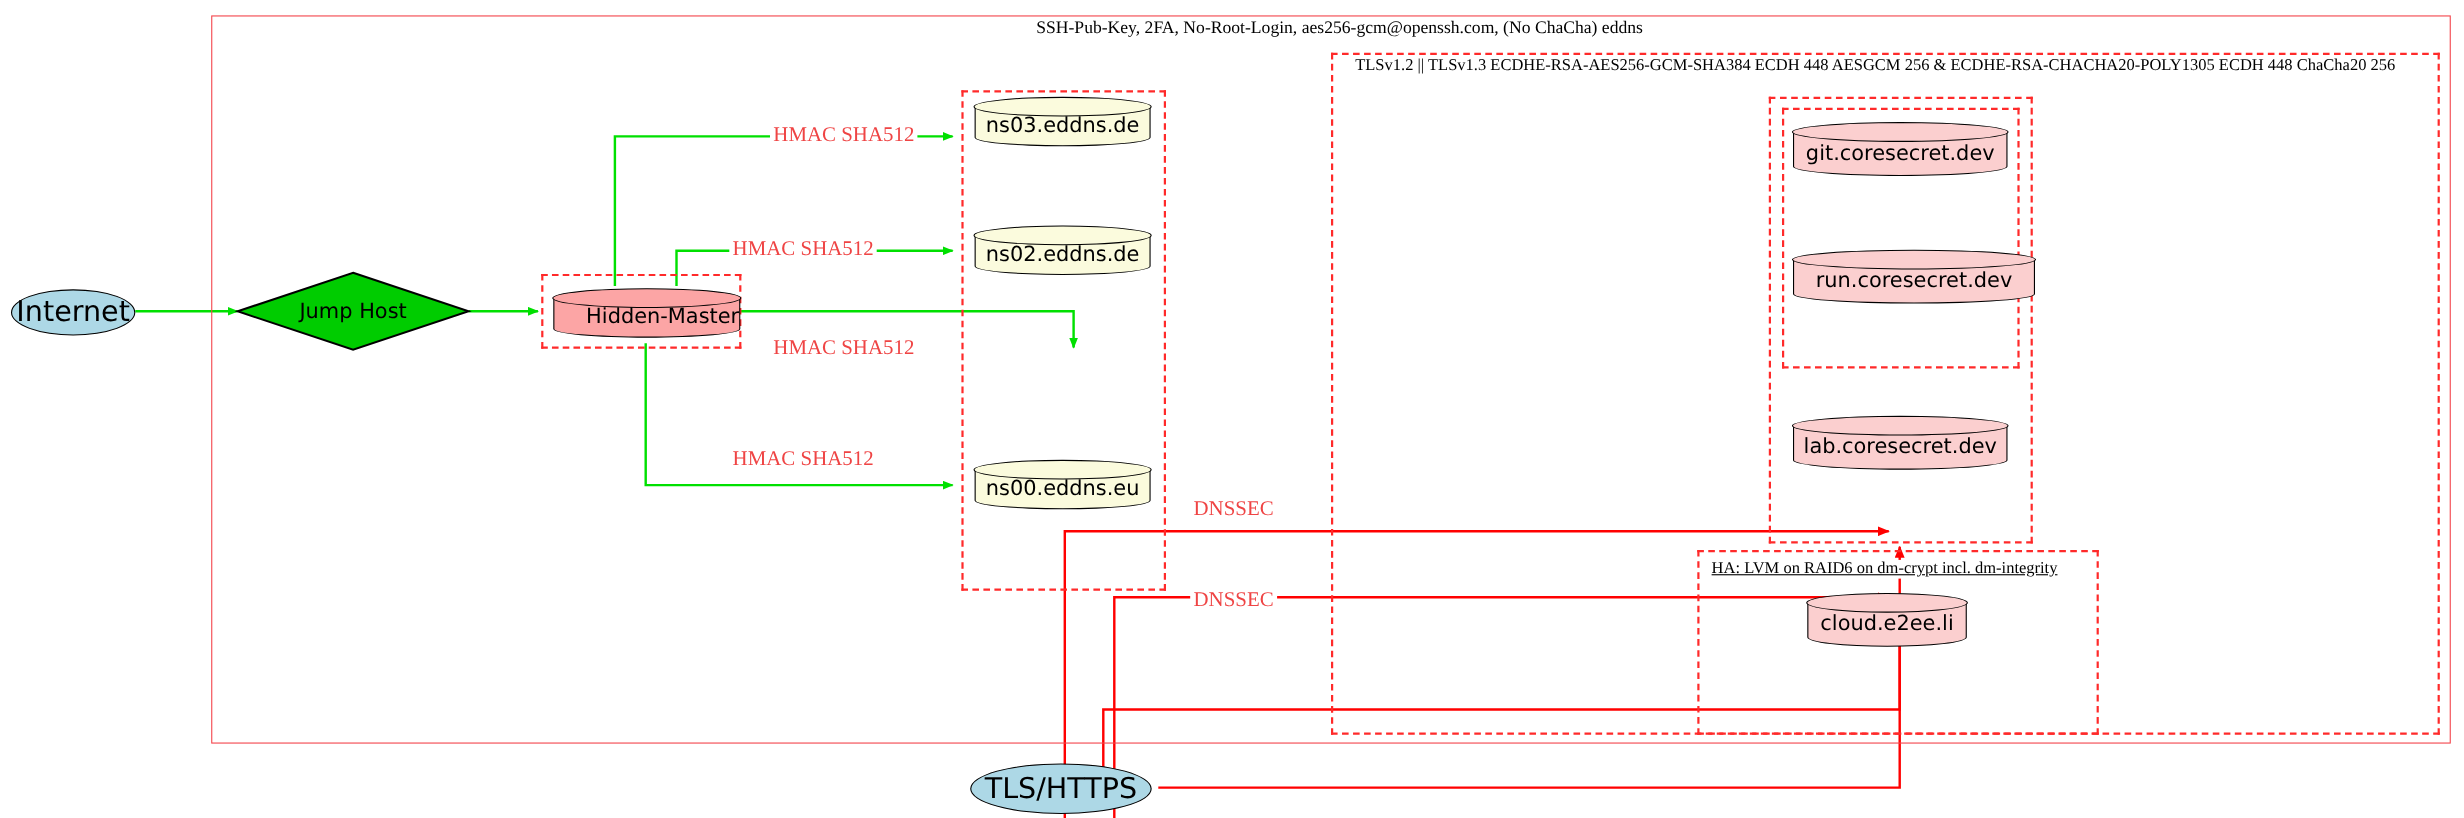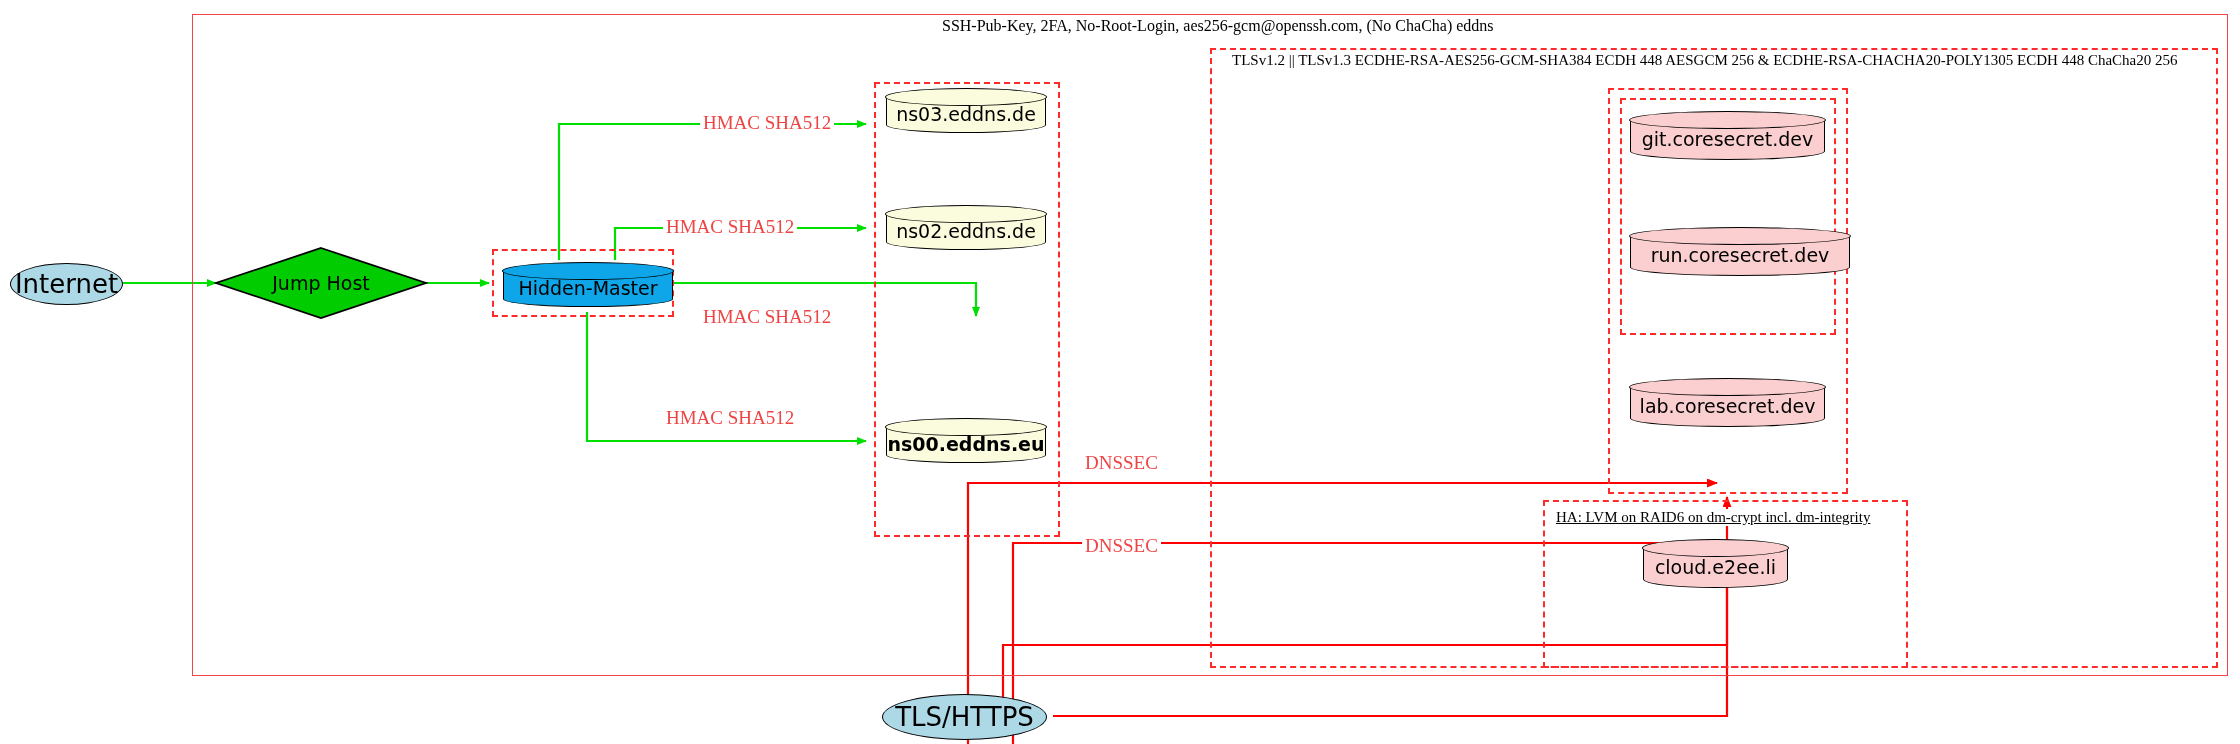--- a/index.html
+++ b/index.html
@@ -17,21 +17,21 @@
            font-size:26px;}
 
   .cyl{border:1.6px solid #000;background:#f5f5dc;font-size:19px;
        border-radius:50% / 18%;box-shadow:none;}
   .cyl .cap{position:absolute;left:-1.6px;right:-1.6px;top:-1.6px;height:18px;
             border:1.6px solid #000;border-radius:50%;background:inherit;
             box-sizing:border-box;}
   .cyl .lbl{position:relative;z-index:2;padding-top:6px;}
 
   .cyl.beige{background:#fbfbdd;}
-  .cyl.lav{background:#0ea5e9;}
+  .cyl.lav{background:#fca5a5;justify-content:flex-end;}
   .cyl.pink{background:#fbcfcf;}
 
   .diamond-wrap{position:absolute;}
   .diamond-wrap .dtxt{position:absolute;left:0;top:0;width:100%;height:100%;
         display:flex;align-items:center;justify-content:center;
         font-family:"DejaVu Sans",sans-serif;font-size:19px;color:#000;z-index:3;}
 
   
   .cluster{position:absolute;box-sizing:border-box;border:2px dashed #ff2a2a;}
   .cluster.solid{border-style:solid;border-color:#f4444b;border-width:1.6px;}
@@ -136,21 +136,21 @@
     <span class="cap"></span>
     <span class="lbl">ns03.eddns.de</span>
   </div>
 
   <div class="node cyl beige" style="left:886px;top:206px;width:160px;height:44px;">
     <span class="cap"></span>
     <span class="lbl">ns02.eddns.de</span>
   </div>
 
 
-  <div class="node cyl beige" style="left:886px;top:419px;width:160px;height:44px;font-weight:bold;">
+  <div class="node cyl beige" style="left:886px;top:419px;width:160px;height:44px;">
     <span class="cap"></span>
     <span class="lbl">ns00.eddns.eu</span>
   </div>
 
   <div class="node cyl pink" style="left:1630px;top:112px;width:195px;height:48px;">
     <span class="cap"></span>
     <span class="lbl">git.coresecret.dev</span>
   </div>
 
   <div class="node cyl pink" style="left:1630px;top:212px;width:220px;height:48px;margin-top:16px;">

